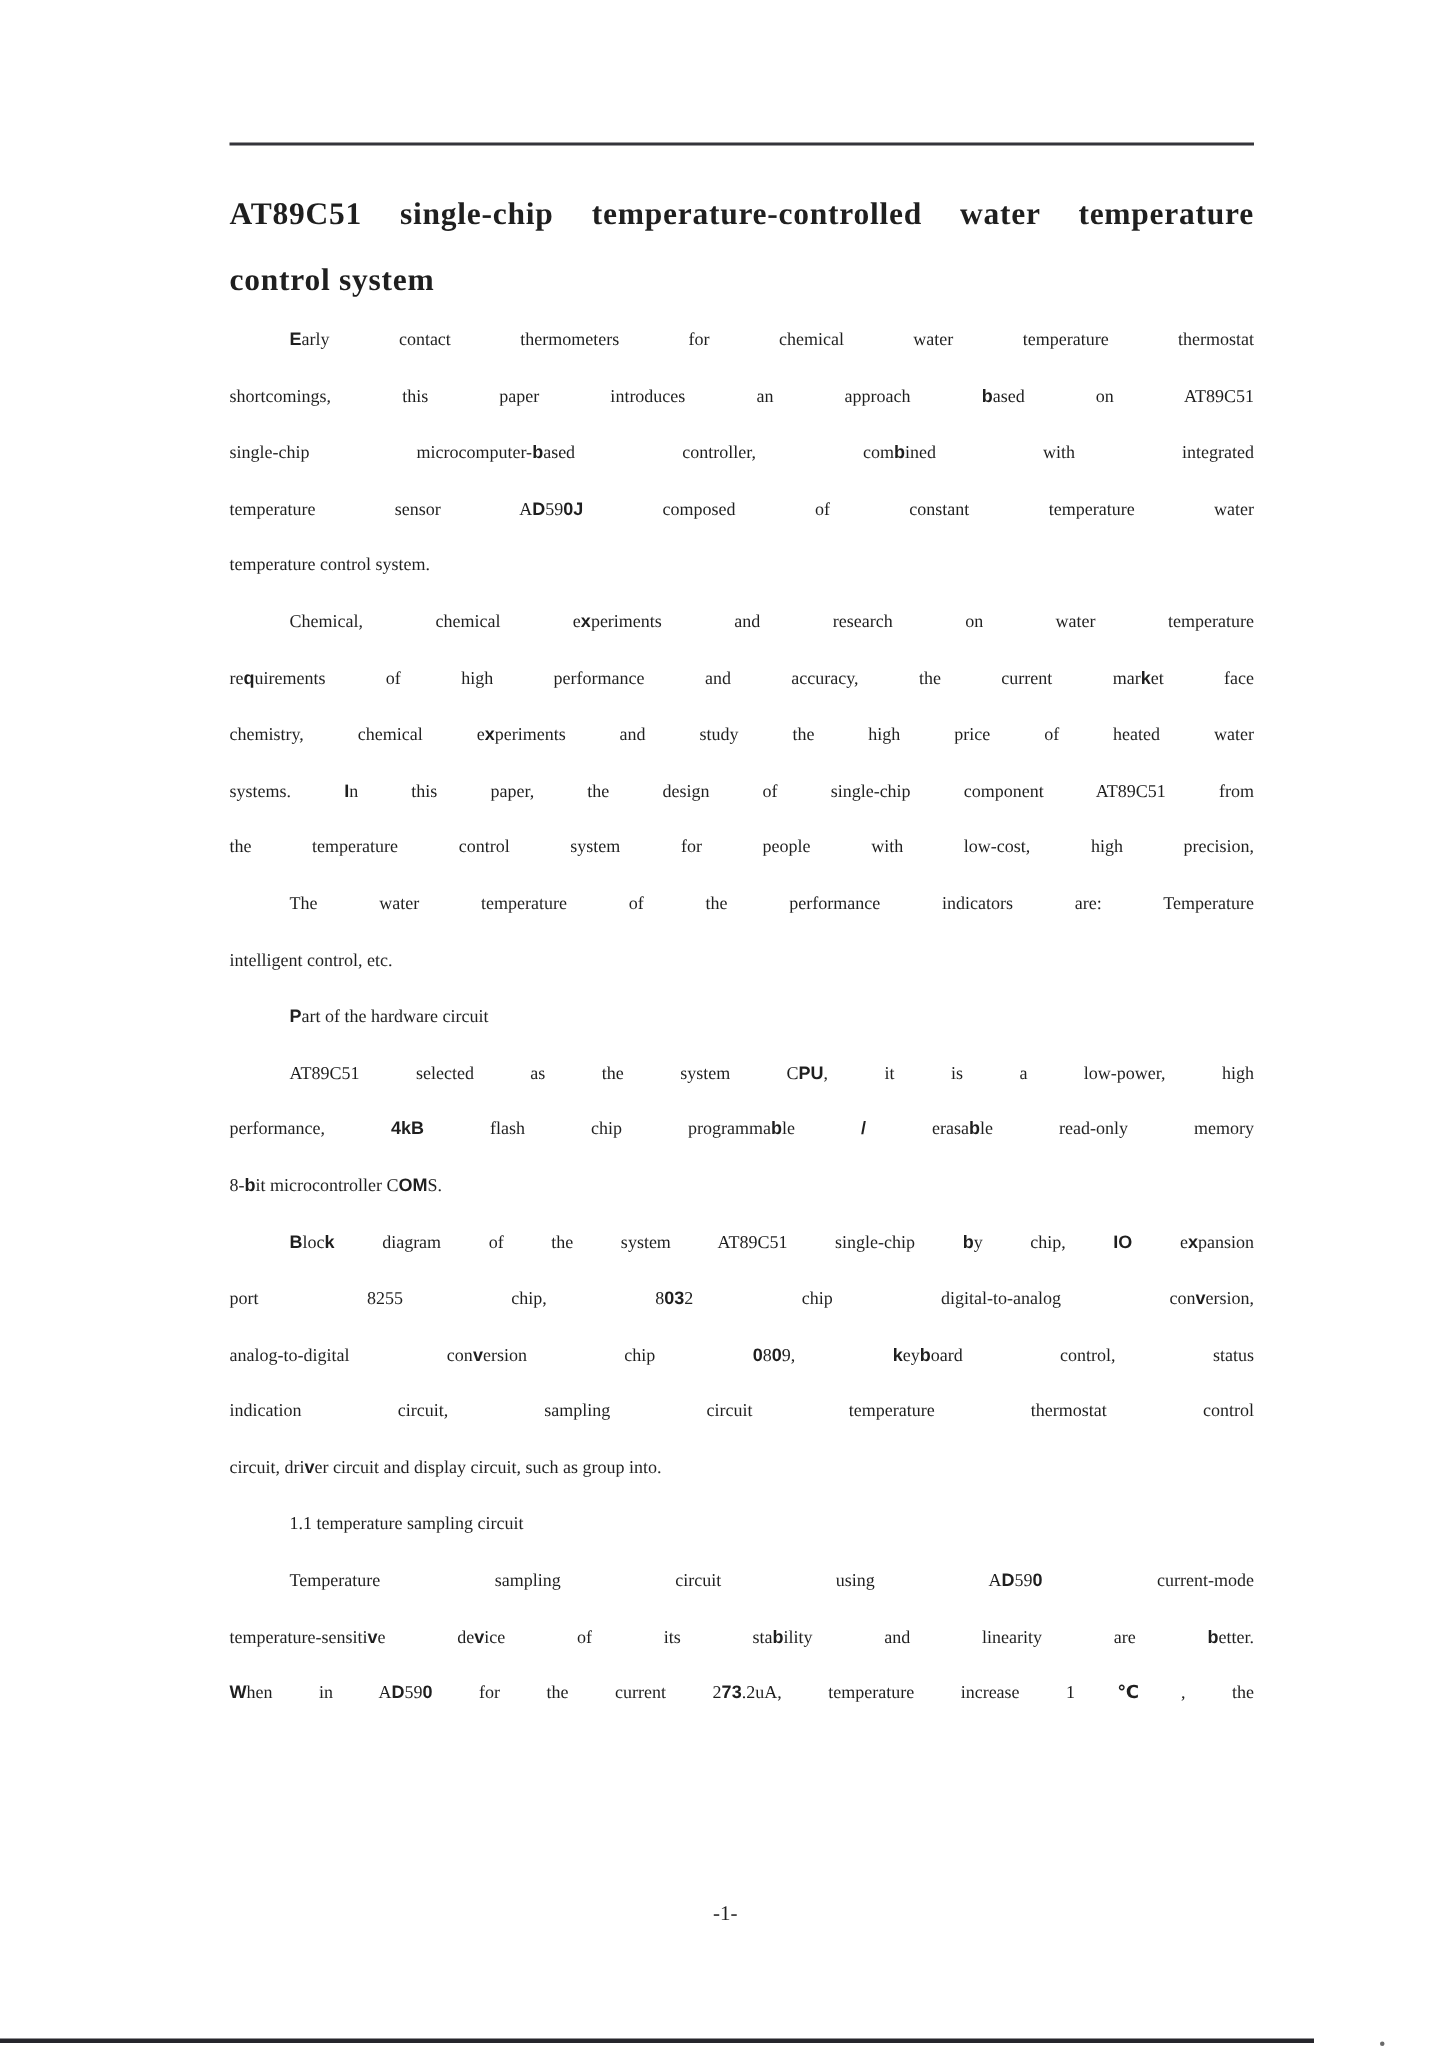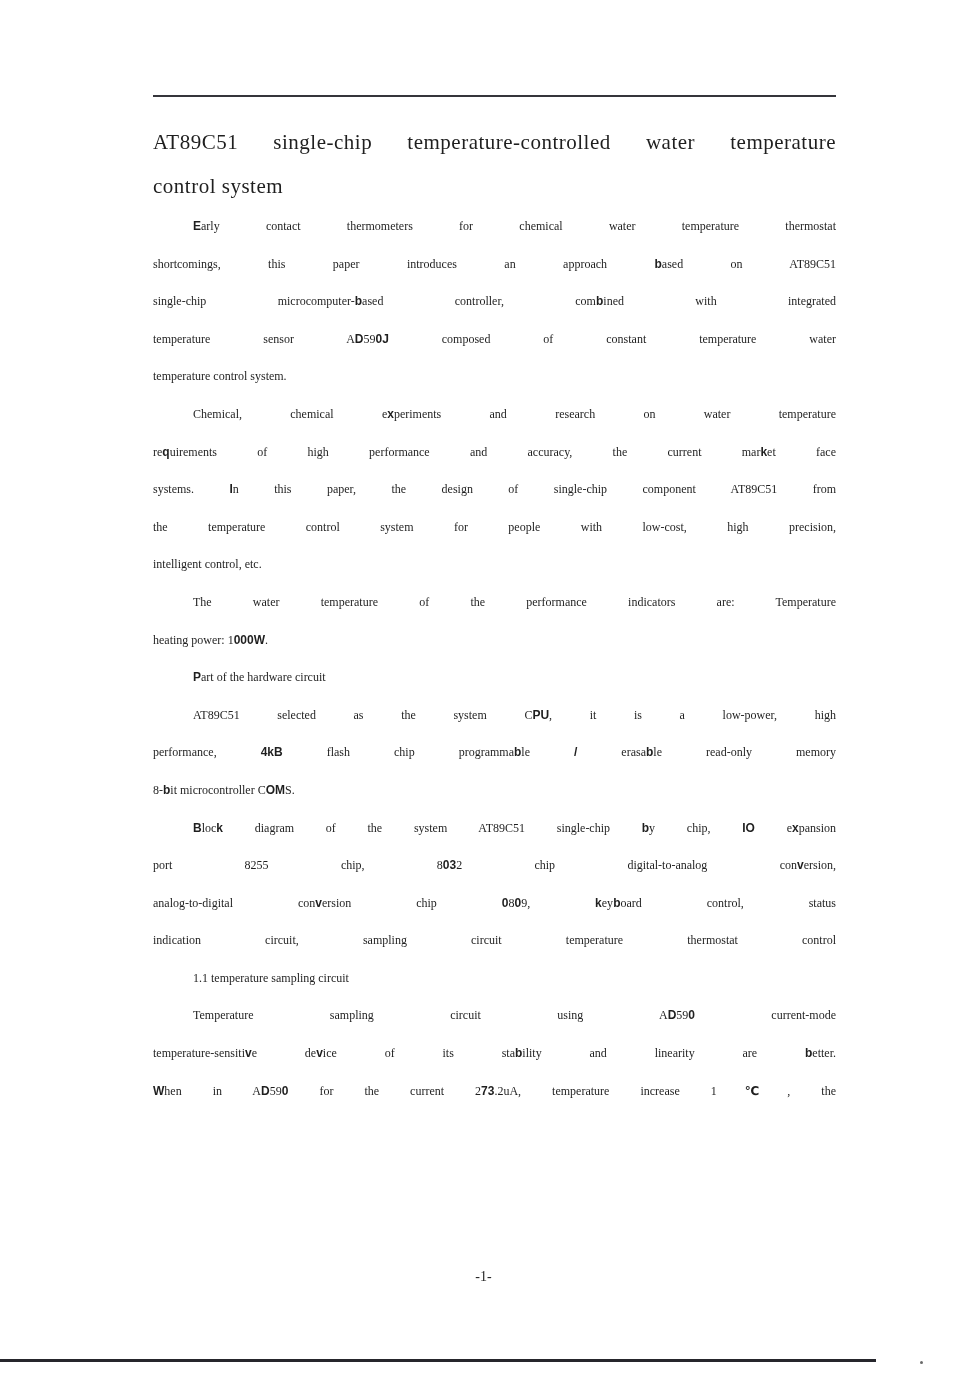--- a/index.html
+++ b/index.html
@@ -40,20 +40,21 @@
     text-align-last: justify;
   }
   .line.ind {
     text-indent: 40px;
   }
   .line.title {
     font-size: 21px;
     height: 44px;
     line-height: 44px;
     letter-spacing: 0.5px;
+    font-weight: bold;
   }
   .line.body {
     font-size: 12px;
     height: 37.6px;
     line-height: 37.6px;
   }
   .hb {
     font-family: "Liberation Sans", "DejaVu Sans", sans-serif;
     font-weight: 700;
   }
@@ -93,33 +94,34 @@
   <div class="content">
       <div class="line title just"><span>AT89C51 single-chip temperature-controlled water temperature</span></div>
       <div class="line title"><span>control system</span></div>
       <div class="line body just ind"><span class="hb">E</span><span>arly contact thermometers for chemical water temperature thermostat</span></div>
       <div class="line body just"><span>shortcomings, this paper introduces an approach </span><span class="hb">b</span><span>ased on AT89C51</span></div>
       <div class="line body just"><span>single-chip microcomputer-</span><span class="hb">b</span><span>ased controller, com</span><span class="hb">b</span><span>ined with integrated</span></div>
       <div class="line body just"><span>temperature sensor A</span><span class="hb">D</span><span>59</span><span class="hb">0J</span><span> composed of constant temperature water</span></div>
       <div class="line body"><span>temperature control system.</span></div>
       <div class="line body just ind"><span>Chemical, chemical e</span><span class="hb">x</span><span>periments and research on water temperature</span></div>
       <div class="line body just"><span>re</span><span class="hb">q</span><span>uirements of high performance and accuracy, the current mar</span><span class="hb">k</span><span>et face</span></div>
+      <div class="line body just"><span>chemistry, chemical e</span><span class="hb">x</span><span>periments and study the high price of heated water</span></div>
       <div class="line body just"><span>systems. </span><span class="hb">I</span><span>n this paper, the design of single-chip component AT89C51 from</span></div>
       <div class="line body just"><span>the temperature control system for people with low-cost, high precision,</span></div>
+      <div class="line body just ind"><span>The water temperature of the performance indicators are: Temperature</span></div>
       <div class="line body"><span>intelligent control, etc.</span></div>
-      <div class="line body just ind"><span>The water temperature of the performance indicators are: Temperature</span></div>
-      <div class="line body"><span>heating power: 1</span><span class="hb">000W</span><span>.</span></div>
       <div class="line body ind"><span class="hb">P</span><span>art of the hardware circuit</span></div>
       <div class="line body just ind"><span>AT89C51 selected as the system C</span><span class="hb">PU</span><span>, it is a low-power, high</span></div>
       <div class="line body just"><span>performance, </span><span class="hb">4kB</span><span> flash chip programma</span><span class="hb">b</span><span>le </span><span class="hb">/</span><span> erasa</span><span class="hb">b</span><span>le read-only memory</span></div>
       <div class="line body"><span>8-</span><span class="hb">b</span><span>it microcontroller C</span><span class="hb">OM</span><span>S.</span></div>
       <div class="line body just ind"><span class="hb">B</span><span>loc</span><span class="hb">k</span><span> diagram of the system AT89C51 single-chip </span><span class="hb">b</span><span>y chip, </span><span class="hb">IO</span><span> e</span><span class="hb">x</span><span>pansion</span></div>
       <div class="line body just"><span>port 8255 chip, 8</span><span class="hb">03</span><span>2 chip digital-to-analog con</span><span class="hb">v</span><span>ersion,</span></div>
       <div class="line body just"><span>analog-to-digital con</span><span class="hb">v</span><span>ersion chip </span><span class="hb">0</span><span>8</span><span class="hb">0</span><span>9, </span><span class="hb">k</span><span>ey</span><span class="hb">b</span><span>oard control, status</span></div>
       <div class="line body just"><span>indication circuit, sampling circuit temperature thermostat control</span></div>
+      <div class="line body"><span>circuit, dri</span><span class="hb">v</span><span>er circuit and display circuit, such as group into.</span></div>
       <div class="line body ind"><span>1.1 temperature sampling circuit</span></div>
       <div class="line body just ind"><span>Temperature sampling circuit using A</span><span class="hb">D</span><span>59</span><span class="hb">0</span><span> current-mode</span></div>
       <div class="line body just"><span>temperature-sensiti</span><span class="hb">v</span><span>e de</span><span class="hb">v</span><span>ice of its sta</span><span class="hb">b</span><span>ility and linearity are </span><span class="hb">b</span><span>etter.</span></div>
       <div class="line body just"><span class="hb">W</span><span>hen in A</span><span class="hb">D</span><span>59</span><span class="hb">0</span><span> for the current 2</span><span class="hb">73</span><span>.2uA, temperature increase 1</span><span class="hb">℃</span><span>, the</span></div>
     </div>
   <div class="footer">-1-</div>
   <div class="rule-bottom"></div>
   <div class="stray-dot"></div>
 </div>
 

